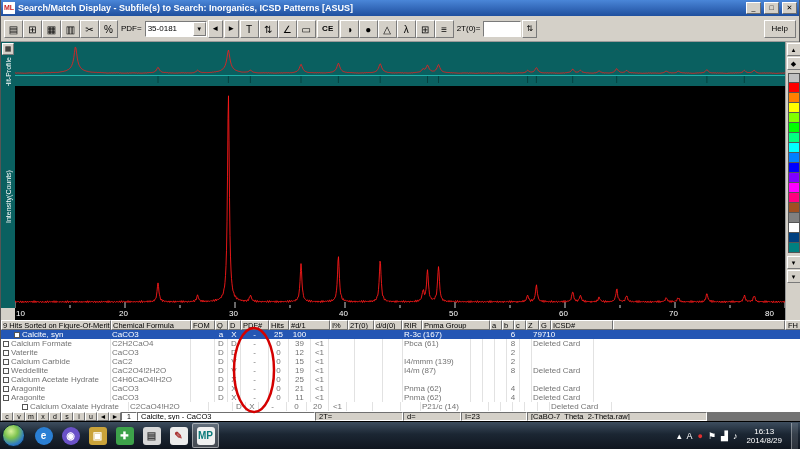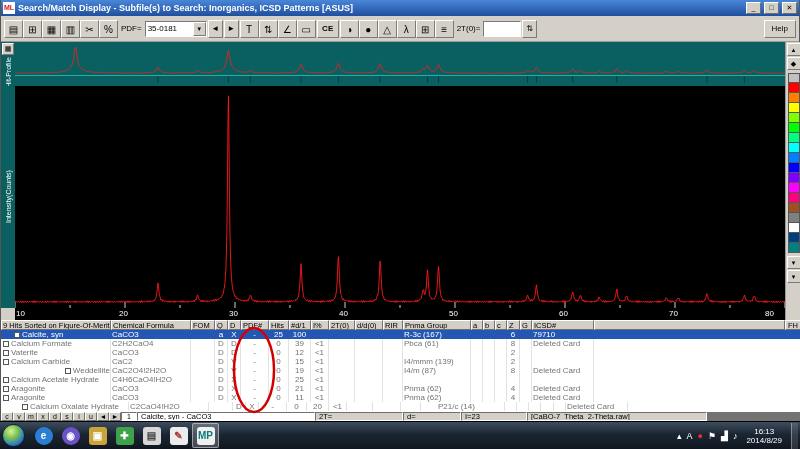--- a/index.html
+++ b/index.html
@@ -207,21 +207,21 @@
 
   <div class="hits-table">
     <div class="thead">
         <div class="th" style="width: 110px;">9 Hits Sorted on Figure-Of-Merit</div>
         <div class="th" style="width: 80px; text-decoration: underline;">Chemical Formula</div>
         <div class="th" style="width: 24px;">FOM</div>
         <div class="th" style="width: 13px;">Q</div>
         <div class="th" style="width: 13px;">D</div>
         <div class="th" style="width: 28px;">PDF#</div>
         <div class="th" style="width: 20px;">Hits</div>
-        <div class="th" style="width: 22px;">#d/1</div>
+        <div class="th" style="width: 41px;">#d/1</div>
         <div class="th" style="width: 18px;">I%</div>
         <div class="th" style="width: 26px;">2T(0)</div>
         <div class="th" style="width: 28px;">d/d(0)</div>
         <div class="th" style="width: 20px;">RIR</div>
         <div class="th" style="width: 68px;">Pnma Group</div>
         <div class="th" style="width: 12px;">a</div>
         <div class="th" style="width: 12px;">b</div>
         <div class="th" style="width: 12px;">c</div>
         <div class="th" style="width: 13px;">Z</div>
         <div class="th" style="width: 12px;">G</div>
@@ -468,21 +468,21 @@
           </div>
           <div class="td td-center" style="width: 12px;">
             <span></span>
           </div>
           <div class="td td-left" style="width: 62px;">
             <span></span>
           </div>
           <div class="td fill"></div>
         </div>
         <div class="trow">
-          <div class="td td-left" style="width: 110px; justify-content: flex-end;">
+          <div class="td td-left" style="width: 110px;">
             <span class="cb"></span>
             <span>Weddellite</span>
           </div>
           <div class="td td-left" style="width: 80px;">
             <span>CaC2O4!2H2O</span>
           </div>
           <div class="td td-center" style="width: 24px;">
             <span></span>
           </div>
           <div class="td td-center" style="width: 13px;">
@@ -749,21 +749,21 @@
           </div>
           <div class="td td-center" style="width: 26px;">
             <span></span>
           </div>
           <div class="td td-center" style="width: 28px;">
             <span></span>
           </div>
           <div class="td td-center" style="width: 20px;">
             <span></span>
           </div>
-          <div class="td td-left" style="width: 68px; margin-left: 16px;">
+          <div class="td td-left" style="width: 68px;">
             <span>P21/c (14)</span>
           </div>
           <div class="td td-center" style="width: 12px;">
             <span></span>
           </div>
           <div class="td td-center" style="width: 12px;">
             <span></span>
           </div>
           <div class="td td-center" style="width: 12px;">
             <span></span>

